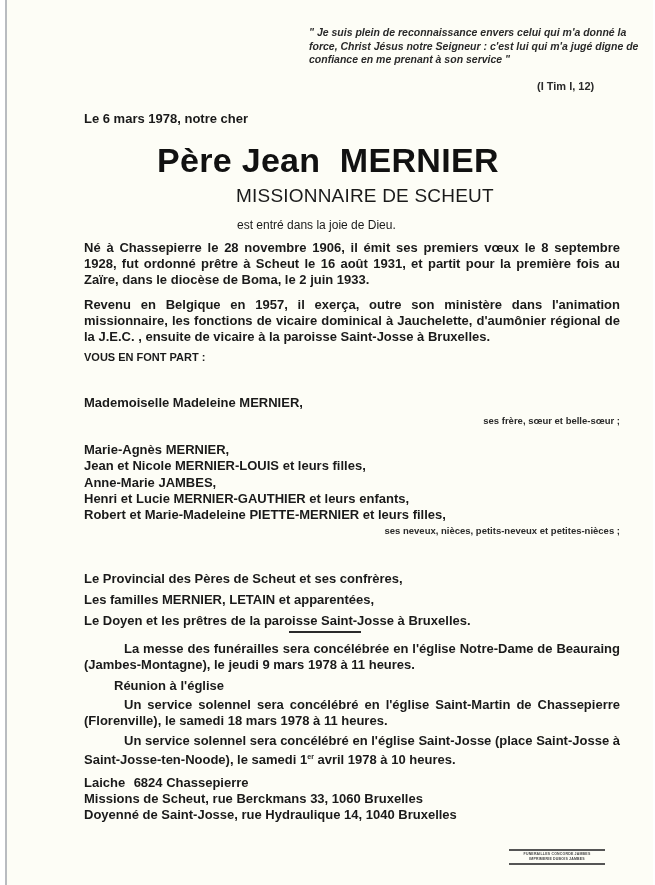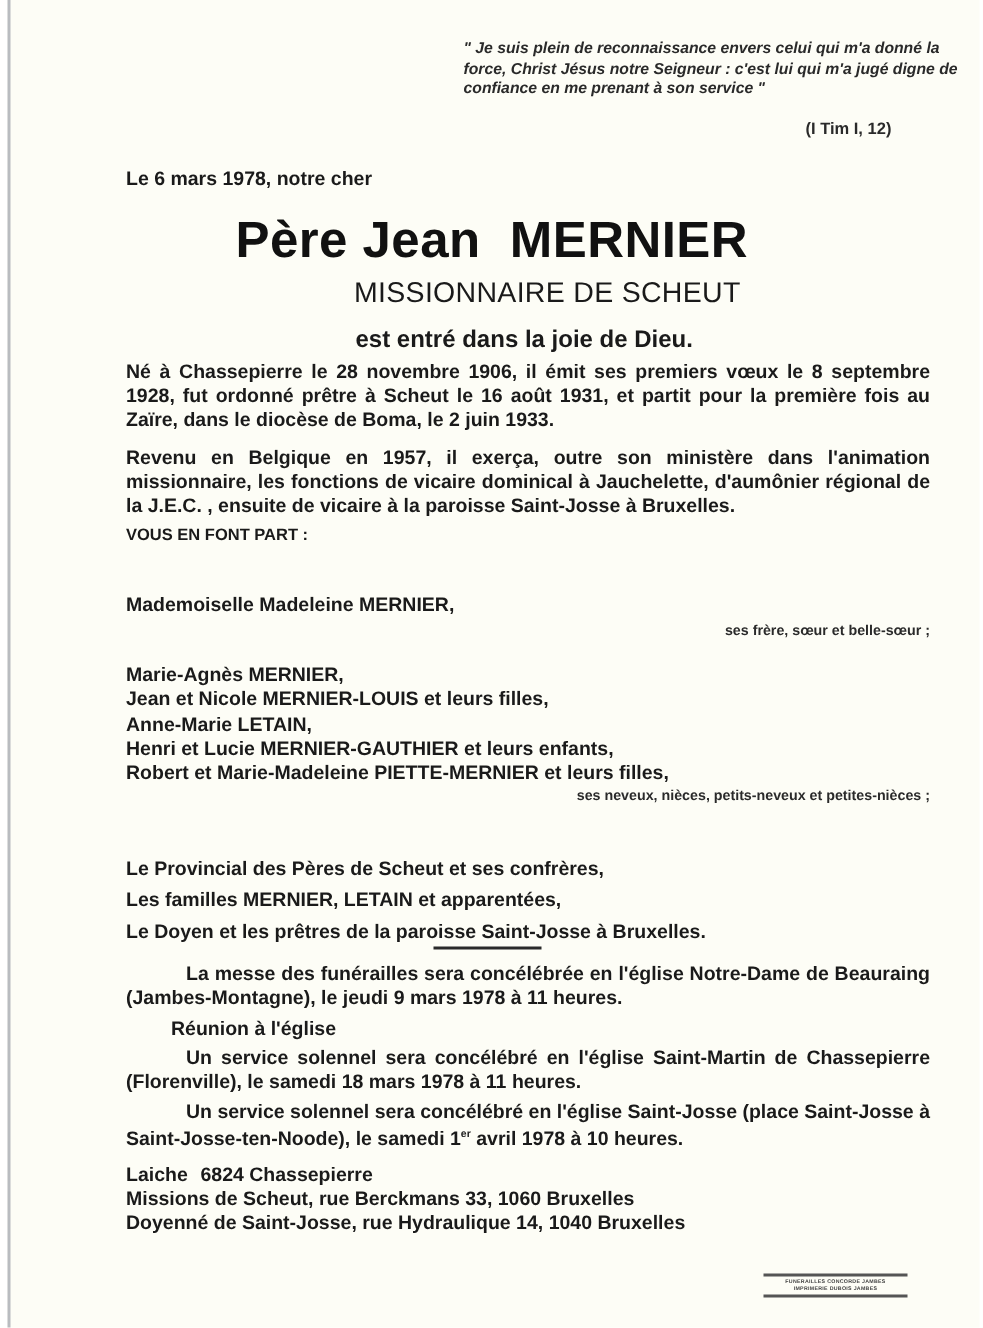--- a/index.html
+++ b/index.html
@@ -68,22 +68,22 @@
       font-size: 19px;
       color: #1a1a1a;
       letter-spacing: 0.2px;
       white-space: nowrap;
       margin-left: 29px;
     }
     .entered {
       position: absolute;
       left: 230px;
       top: 218px;
-      font-size: 16px;
-      font-weight: bold;
+      font-size: 12px;
+      font-weight: normal;
     }
     .para {
       position: absolute;
       left: 77px;
       width: 536px;
       font-size: 13px;
       line-height: 16px;
       font-weight: bold;
       text-align: justify;
       text-align-last: left;
@@ -188,21 +188,21 @@
   <div class="heading">VOUS EN FONT PART :</div>
 
   <div class="block b1">
     <div>Mademoiselle Madeleine MERNIER,</div>
     <div class="relation">ses frère, sœur et belle-sœur ;</div>
   </div>
 
   <div class="block b2">
     <div>Marie-Agnès MERNIER,</div>
     <div>Jean et Nicole MERNIER-LOUIS et leurs filles,</div>
-    <div>Anne-Marie LETAIN,</div>
+    <div>Anne-Marie JAMBES,</div>
     <div>Henri et Lucie MERNIER-GAUTHIER et leurs enfants,</div>
     <div>Robert et Marie-Madeleine PIETTE-MERNIER et leurs filles,</div>
     <div class="relation">ses neveux, nièces, petits-neveux et petites-nièces ;</div>
   </div>
 
   <div class="block b3">
     <div>Le Provincial des Pères de Scheut et ses confrères,</div>
     <div>Les familles MERNIER, LETAIN et apparentées,</div>
     <div>Le Doyen et les prêtres de la paroisse Saint-Josse à Bruxelles.</div>
   </div>

